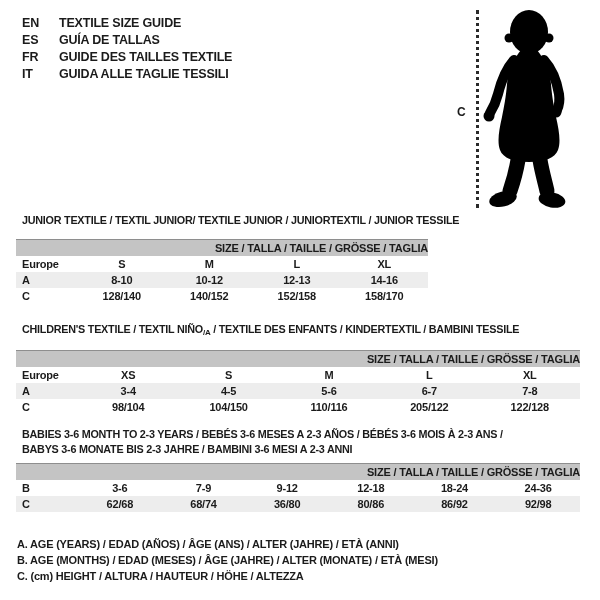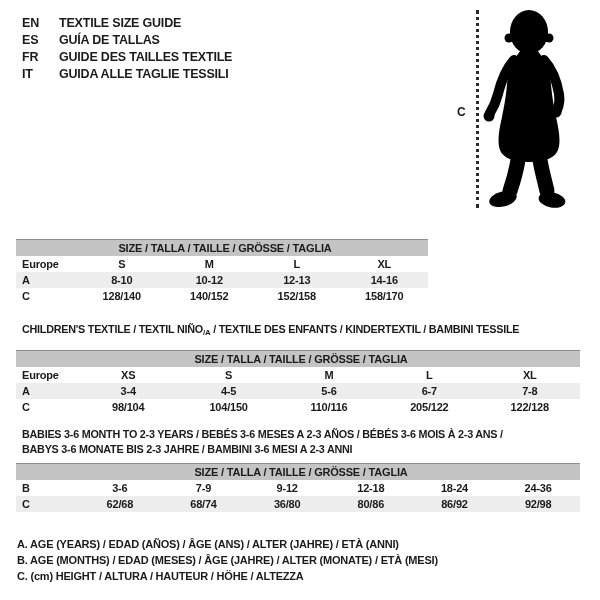--- a/index.html
+++ b/index.html
@@ -22,21 +22,21 @@
   
   .tbl-title {position:absolute; font-weight:700; font-size:10.8px;
               letter-spacing:-0.25px; white-space:nowrap;}
   #title1 {left:22px; top:214px;}
   #title2 {left:22px; top:323px;}
   #title3 {left:22px; top:427px; line-height:15px;}
   .sub {font-size:8px; vertical-align:-2px;}
 
   
   .size-table {position:absolute; border-collapse:collapse; table-layout:fixed;}
-  .size-table th {background:#c4c4c4; border-top:1px solid #8e8e8e; text-align:center;
+  .size-table th {background:#c4c4c4; border-top:1px solid #8e8e8e; text-align:right;
                   padding:1px 0 1px 6px; font-weight:700; font-size:11px; height:14px;
                   letter-spacing:-0.2px;}
   .size-table td {height:16px; text-align:center; padding:0; font-size:11px;
                   font-weight:700; letter-spacing:-0.2px;}
   .size-table td.lbl {text-align:left; padding-left:6px;}
   .size-table tr.shade td {background:#ededed;}
   col.label-col {width:62px;}
   #table1 {left:16px; top:239px; width:412px;}
   #table2 {left:16px; top:350px; width:564px;}
   #table3 {left:16px; top:463px; width:564px;}
@@ -84,20 +84,21 @@
       </g>
       <g fill="none" stroke="#000000" stroke-linecap="round">
         <path d="M514,60 C505,70 501,82 498,94 C496,102 493,108 490,113" stroke-width="10"></path>
         <path d="M544,60 C553,70 557,82 559,94 C560,101 559,106 557,110" stroke-width="10"></path>
         <path d="M518,160 C516,172 513,182 510,191" stroke-width="15"></path>
         <path d="M540,160 C542,172 545,182 547,191" stroke-width="15"></path>
       </g>
     </svg>
   </div>
 
+  <div id="title1" class="tbl-title">JUNIOR TEXTILE / TEXTIL JUNIOR/ TEXTILE JUNIOR / JUNIORTEXTIL / JUNIOR TESSILE</div>
   <table id="table1" class="size-table">
     <colgroup>
         <col class="label-col">
         <col>
         <col>
         <col>
         <col>
       </colgroup>
     <thead>
       <tr>

